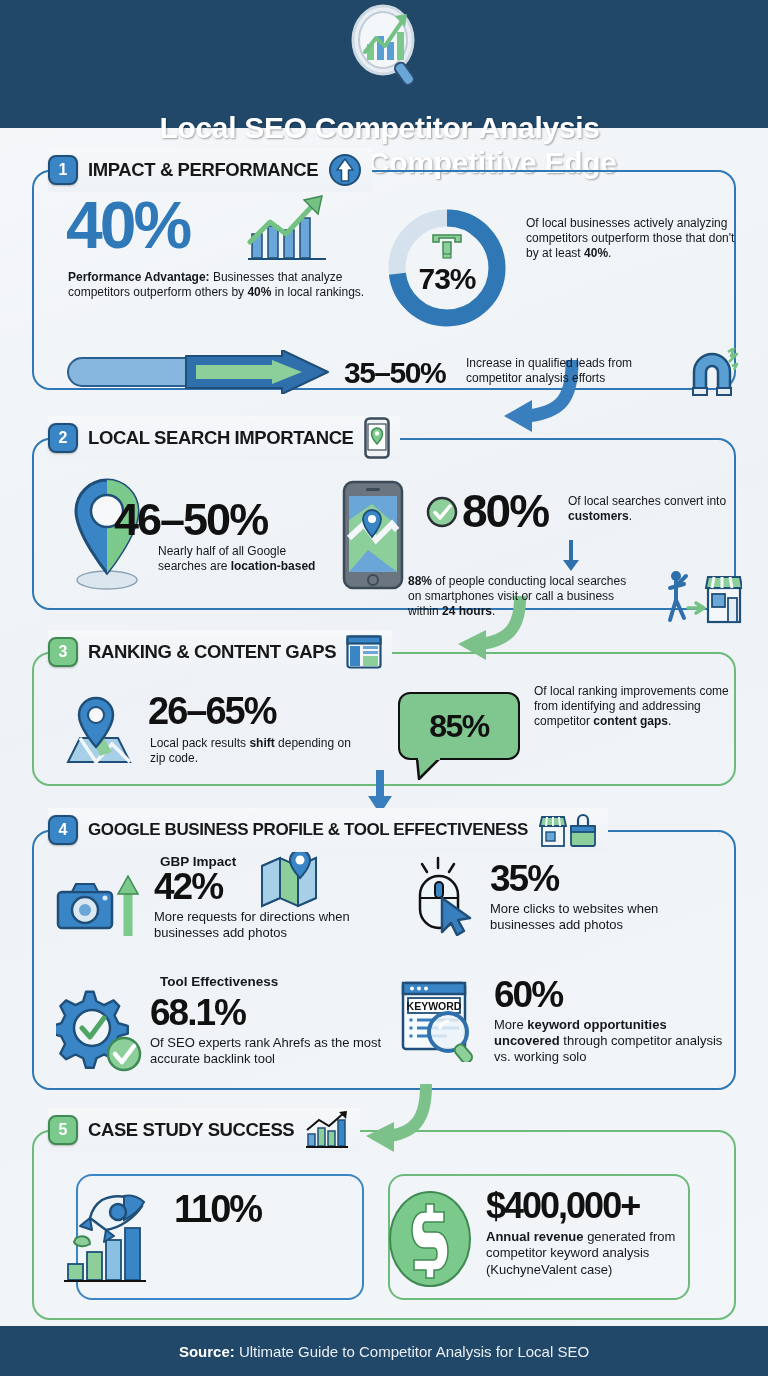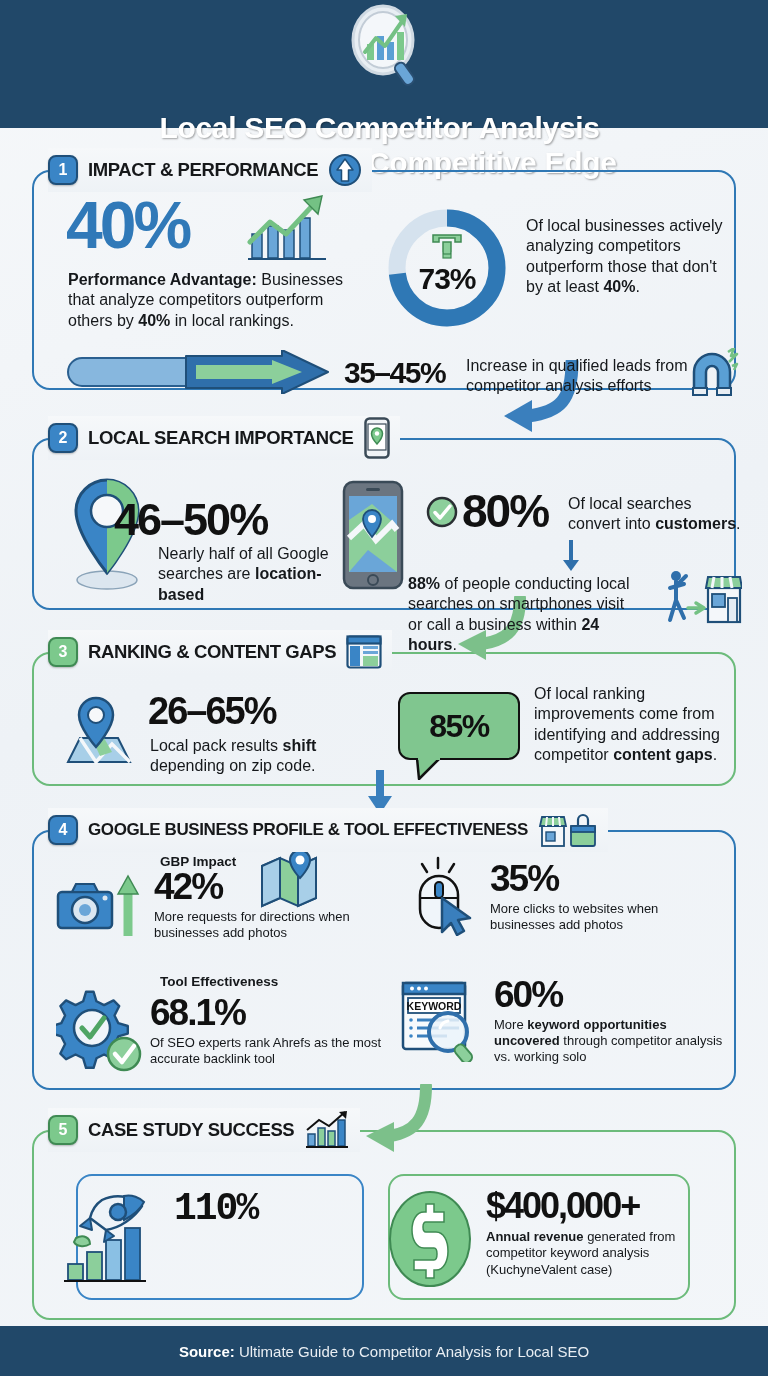--- a/index.html
+++ b/index.html
@@ -45,21 +45,21 @@
     display: flex; align-items: center; justify-content: center;
     box-shadow: 0 1px 2px rgba(0,0,0,.25);
   }
   .badge.green { background: #7cc98c; border-color: #3f8a53; }
   .sec-title { font-size: 18.5px; font-weight: bold; color: #16181a; letter-spacing: -0.4px; white-space: nowrap; }
   .sec-icon { width: 34px; height: 34px; flex: 0 0 auto; }
   .sec-body { position: absolute; left: 0; right: 0; top: 22px; bottom: 0; z-index: 2; }
 
   
   .big { font-weight: bold; color: #111; letter-spacing: -1.5px; line-height: 1; }
-  .desc { font-size: 16px; color: #15181b; line-height: 1.27; }
+  .desc { font-size: 12px; color: #15181b; line-height: 1.27; }
   .desc b { font-weight: bold; }
 
   
   .s1-40 { position:absolute; left:34px; top:22px; font-size:66px; color:#3079b8; font-weight:bold; letter-spacing:-3px; line-height:1; }
   .s1-chart { position:absolute; left:214px; top:24px; width:86px; height:70px; }
   .s1-text { position:absolute; left:36px; top:100px; width:300px; }
   .s1-donut { position:absolute; left:349px; top:32px; width:132px; height:132px; }
   .s1-donut-lbl { position:absolute; left:349px; top:32px; width:132px; height:132px;
                   display:flex; align-items:center; justify-content:center; padding-top:22px;
                   font-size:30px; font-weight:bold; color:#111; letter-spacing:-1px; }
@@ -189,21 +189,21 @@
 
       <div class="s1-right desc">
         <span>Of local businesses actively analyzing competitors outperform those that don't by at least </span><b>40%</b><span>.</span>
       </div>
 
       <svg class="s1-bar" viewBox="0 0 272 44">
         <rect x="2" y="8" width="170" height="28" rx="14" fill="#87b7de" stroke="#2a5f8f" stroke-width="2"></rect>
         <path d="M120 6 L216 6 L216 0 L262 22 L216 44 L216 38 L120 38 Z" fill="#2f6fab" stroke="#1f4f79" stroke-width="2" stroke-linejoin="round"></path>
         <path d="M130 15 L206 15 L206 10 L236 22 L206 34 L206 29 L130 29 Z" fill="#8ccf9b"></path>
       </svg>
-      <div class="s1-3550">35–45%</div>
+      <div class="s1-3550">35–50%</div>
       <div class="s1-leads desc">Increase in qualified leads from competitor analysis efforts</div>
       <svg class="s1-magnet" viewBox="0 0 56 52">
         <path d="M10 46 L10 24 A18 18 0 0 1 46 24 L46 46 L34 46 L34 24 A6 6 0 0 0 22 24 L22 46 Z" fill="#5a9fd4" stroke="#1f4f79" stroke-width="2.5" stroke-linejoin="round"></path>
         <rect x="9" y="40" width="14" height="7" fill="#e9eef3" stroke="#1f4f79" stroke-width="2"></rect>
         <rect x="33" y="40" width="14" height="7" fill="#e9eef3" stroke="#1f4f79" stroke-width="2"></rect>
         <path d="M44 4 L50 0 L47 8 L53 6 L45 14" fill="none" stroke="#74c184" stroke-width="2.5" stroke-linejoin="round"></path>
         <path d="M48 18 L53 16 L50 22" fill="none" stroke="#74c184" stroke-width="2.5" stroke-linejoin="round"></path>
       </svg>
     </div>
   </div>
@@ -444,21 +444,21 @@
           <rect x="63" y="40" width="15" height="52" fill="#3a85c6" stroke="#1f4f79" stroke-width="1.8"></rect>
           <line x1="2" y1="93" x2="84" y2="93" stroke="#111" stroke-width="2.2"></line>
           <path d="M40 12 C56 4 74 10 80 18 C72 30 58 40 44 42 L28 30 C30 22 34 16 40 12 Z" fill="#eef3f8" stroke="#1f4f79" stroke-width="2.5" stroke-linejoin="round"></path>
           <path d="M62 8 C70 6 78 10 82 14 C78 22 70 28 62 32 Z" fill="#3a85c6" stroke="#1f4f79" stroke-width="2"></path>
           <circle cx="56" cy="24" r="8" fill="#3a85c6" stroke="#1f4f79" stroke-width="2.5"></circle>
           <path d="M28 30 L18 38 L30 42 Z" fill="#3a85c6" stroke="#1f4f79" stroke-width="2" stroke-linejoin="round"></path>
           <path d="M44 42 L42 54 L52 48 Z" fill="#3a85c6" stroke="#1f4f79" stroke-width="2" stroke-linejoin="round"></path>
           <path d="M14 50 C22 46 28 50 28 56 C22 60 14 58 12 54 Z" fill="#8ccf9b" stroke="#3f8a53" stroke-width="2"></path>
         </svg>
         <div style="position:absolute; left:96px; top:14px; width:182px;">
-          <div class="s5-num" style="font-size:38px;font-family:Liberation Mono, monospace;">110%</div>
+          <div class="s5-num" style="font-size:38px;">110%</div>
         </div>
       </div>
 
       <div class="s5-card green" style="left:356px; width:302px;">
         <svg style="position:absolute; left:-8px; top:12px; width:96px; height:102px;" viewBox="0 0 96 102">
           <ellipse cx="48" cy="51" rx="40" ry="47" fill="#7cc98c" stroke="#3f8a53" stroke-width="2"></ellipse>
           <path d="M44 16 L52 16 L52 24 L62 24 L62 34 L44 34 C40 34 40 44 44 44 L54 44 C70 44 70 82 54 82 L52 82 L52 90 L44 90 L44 82 L32 82 L32 72 L52 72 C56 72 56 60 52 60 L42 60 C26 60 26 24 42 24 L44 24 Z" fill="#fff" stroke="#3f8a53" stroke-width="1.5"></path>
         </svg>
         <div style="position:absolute; left:96px; top:12px; width:200px;">
           <div class="s5-num" style="font-size:36px;">$400,000+</div>

